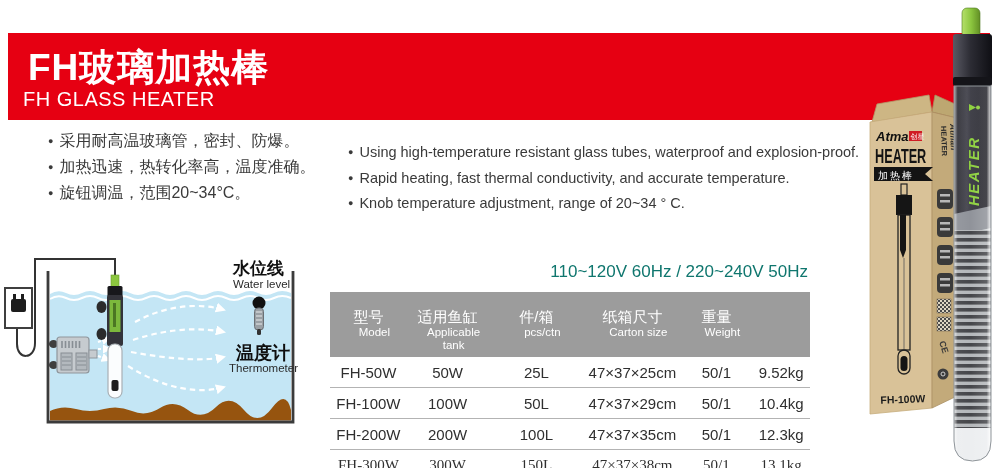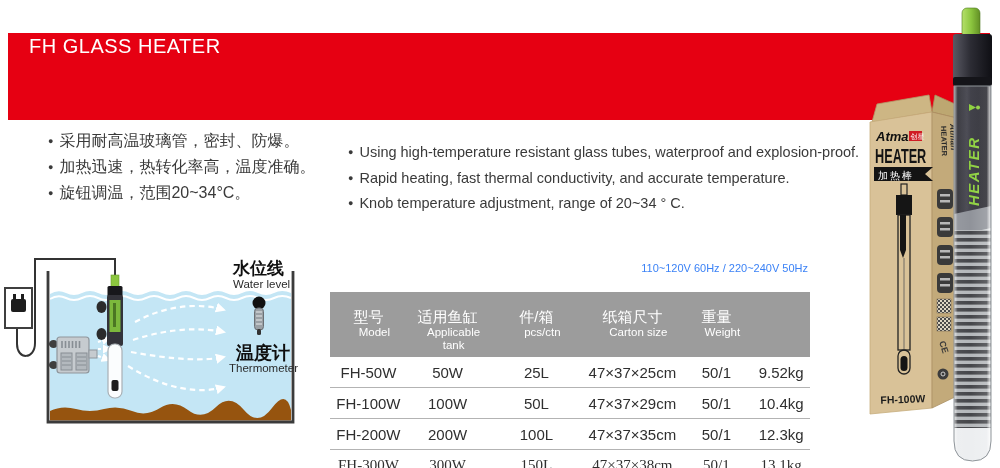--- a/index.html
+++ b/index.html
@@ -2,50 +2,51 @@
 <html><head>
 <meta charset="utf-8">
 <style>
   html,body{margin:0;padding:0;}
   body{font-family:"Liberation Sans","DejaVu Sans",sans-serif;background:#ffffff;}
   .page{position:relative;width:1000px;height:468px;background:#fff;overflow:hidden;}
 
   
   .banner{position:absolute;left:8px;top:33px;width:982px;height:87px;background:#e60012;z-index:1;}
   .title-zh{margin:0;padding:16px 0 0 20px;color:#fff;font-size:37px;font-weight:bold;line-height:1;letter-spacing:1px;}
-  .title-en{margin:2px 0 0 0;padding-left:21px;color:#fff;font-size:20px;font-weight:normal;letter-spacing:.5px;}
+  .title-en{margin:2px 0 0 0;padding-left:15px;color:#fff;font-size:20px;font-weight:normal;letter-spacing:.5px;}
 
   
   ul.features{list-style:none;margin:0;padding:0;position:absolute;z-index:3;}
   .features-zh{left:48px;top:128px;font-size:16px;color:#3a3a3a;}
   .features-zh li{line-height:26px;white-space:nowrap;}
   .features-en{left:348px;top:140px;font-size:14.5px;color:#3a3a3a;}
   .features-en li{line-height:25.5px;white-space:nowrap;}
   .dot{display:inline-block;font-size:9px;vertical-align:2px;margin-right:6px;color:#3a3a3a;}
 
   
-  .voltage{position:absolute;left:330px;top:262px;width:478px;text-align:right;font-size:11px;color:#3b82f6;z-index:3;}
+  .voltage{position:absolute;left:330px;top:262px;width:478px;text-align:right;font-size:17px;color:#0f766e;z-index:3;}
   .spec-table{position:absolute;left:330px;top:292px;width:480px;z-index:3;}
   .t-head{display:grid;grid-template-columns:16% 17% 20% 20% 15% 12%;background:#9c9c9c;color:#fff;text-align:center;padding:16px 0 5px 0;}
   .th-zh{font-size:15px;line-height:18px;}
   .th-en{font-size:11.5px;line-height:13px;margin-left:12px;}
   .t-row{display:grid;grid-template-columns:16% 17% 20% 20% 15% 12%;align-items:center;height:30px;text-align:center;font-size:15px;color:#2f2f2f;border-bottom:1px solid #b3b3b3;}
   .t-row:last-child{border-bottom:none;font-family:Liberation Serif, serif;}
 
   
   .diagram-svg{position:absolute;left:0;top:248px;z-index:3;}
   .product-svg{position:absolute;left:850px;top:0;z-index:4;}
   svg text{font-family:"Liberation Sans","DejaVu Sans",sans-serif;}
 </style>
 </head>
 <body>
 
 <div class="page">
 
   <div class="banner">
+    <h1 class="title-zh">FH玻璃加热棒</h1>
     <div class="title-en">FH GLASS HEATER</div>
   </div>
 
   <ul class="features features-zh">
     <li><span class="dot">●</span><span>采用耐高温玻璃管，密封、防爆。</span></li>
     <li><span class="dot">●</span><span>加热迅速，热转化率高，温度准确。</span></li>
     <li><span class="dot">●</span><span>旋钮调温，范围20~34°C。</span></li>
   </ul>
 
   <ul class="features features-en">

